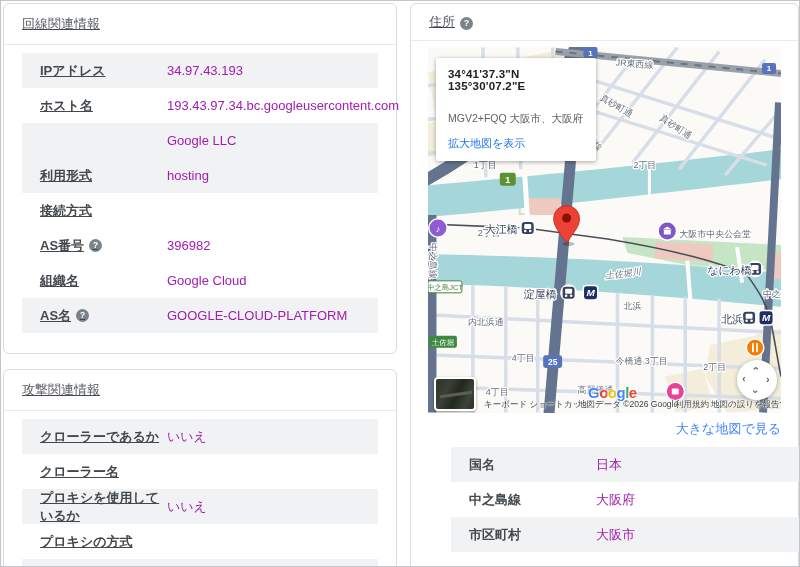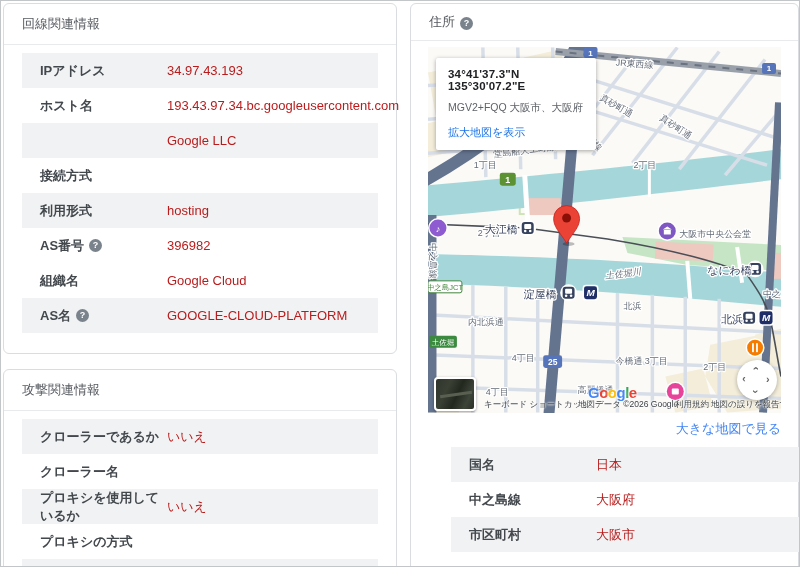--- a/index.html
+++ b/index.html
@@ -1,42 +1,42 @@
 <!DOCTYPE html>
 <html><head>
 <meta charset="utf-8">
 <style>
   * { margin:0; padding:0; box-sizing:border-box; }
   html,body { background:#fff; }
   body { font-family:"Liberation Sans","DejaVu Sans",sans-serif; color:#43484d; }
   #page { position:relative; width:800px; height:567px; overflow:hidden; background:#fff; border:1px solid #c3c6c9; }
 
   
-  .card { position:absolute; background:#fff; border:1px solid #d9dde1; border-radius:6px; }
+  .card { position:absolute; background:#fff; border:1px solid #d9dde1; border-radius:6px;text-decoration:underline; }
   .card-header { padding:11px 18px; font-size:13px; color:#55595e; border-bottom:1px solid #e9eaec; }
   .card-body { padding:8px 18px 18px; }
   .row { display:flex; align-items:center; height:35px; font-size:13px; }
   .row.shaded { background:#f1f2f3;align-items:center; }
   .row .lbl { width:127px; padding-left:18px; font-weight:700; color:#43484d; flex:0 0 auto; display:flex; align-items:center; }
-  .row .val { padding-left:0; color:#b91c1c; }
+  .row .val { padding-left:0; color:#a21caf; }
   .row .val { position:absolute; left:145px; }
   .rowwrap { position:relative; }
   .help { display:inline-flex; align-items:center; justify-content:center; width:13px; height:13px; margin-left:5px; border-radius:50%; background:#7a838c; color:#fff; font-size:9px; font-weight:700; line-height:1; }
   .help::after { content:"?"; }
 
   
   #map { position:absolute; left:427px; top:46px; width:353px; height:366px; overflow:hidden; background:#fbfaf7; }
   #map svg { position:absolute; left:0; top:0; }
   .mlabel { paint-order:stroke; stroke:#ffffff; stroke-width:2.6px; stroke-linejoin:round; fill:#646c78; font-size:9px; font-family:"Liberation Sans","DejaVu Sans",sans-serif; }
   .station { fill:#39425e; font-weight:500; font-size:11px; }
   .shieldtext { fill:#fff; font-weight:700; text-anchor:middle; stroke:none; paint-order:normal; }
 
   .infocard { position:absolute; left:8px; top:11px; width:160px; background:#fff; box-shadow:0 1px 4px rgba(0,0,0,.35); border-radius:2px; padding:10px 12px; z-index:5; }
   .infocard .coords { font-size:11.5px; font-weight:700; color:#202124; letter-spacing:.2px; }
-  .infocard .plus { font-size:10.5px; color:#5f6368; margin-top:9px; }
+  .infocard .plus { font-size:10.5px; color:#5f6368; margin-top:20px; }
   .infocard .enlarge { font-size:11px; color:#1a73e8; margin-top:10px; display:inline-block; cursor:pointer; }
 
   .mapfooter { position:absolute; left:0; right:0; bottom:1px; height:13px; z-index:4; font-size:8.5px; color:#3c4043; }
   .mapfooter span { position:absolute; white-space:nowrap; text-shadow:0 0 2px #fff,0 0 2px #fff,0 0 3px #fff; }
   .glogo { position:absolute; left:160px; bottom:12px; z-index:4; font-size:15px; font-weight:700; letter-spacing:-.5px; text-shadow:0 0 3px #fff,0 0 3px #fff; }
   .glogo span { display:inline-block; }
 
   .satthumb { position:absolute; left:6px; top:330px; width:42px; height:34px; border:2px solid #fff; border-radius:4px; z-index:5; box-shadow:0 1px 3px rgba(0,0,0,.4); background:linear-gradient(115deg,#2f352c 0%,#3a4034 30%,#23281f 55%,#3d4438 80%,#2a2f26 100%); cursor:pointer; }
   .satthumb::after { content:""; position:absolute; left:4px; top:14px; width:32px; height:3px; background:#596052; transform:rotate(-8deg); }
 
@@ -61,27 +61,27 @@
         <span class="lbl">IPアドレス</span>
         <span class="val">34.97.43.193</span>
       </div>
       <div class="rowwrap row">
         <span class="lbl">ホスト名</span>
         <span class="val">193.43.97.34.bc.googleusercontent.com</span>
       </div>
       <div class="rowwrap row shaded">
         <span class="val">Google LLC</span>
       </div>
+      <div class="rowwrap row shaded">
+        <span class="lbl">利用形式</span>
+        <span class="val">hosting</span>
+      </div>
       <div class="rowwrap row">
         <span class="lbl">接続方式</span>
         <span class="val"></span>
-      </div>
-      <div class="rowwrap row shaded">
-        <span class="lbl">利用形式</span>
-        <span class="val">hosting</span>
       </div>
       <div class="rowwrap row">
         <span class="lbl">
             <span>AS番号</span>
             <span class="help"></span>
           </span>
         <span class="val">396982</span>
       </div>
       <div class="rowwrap row">
         <span class="lbl">組織名</span>

